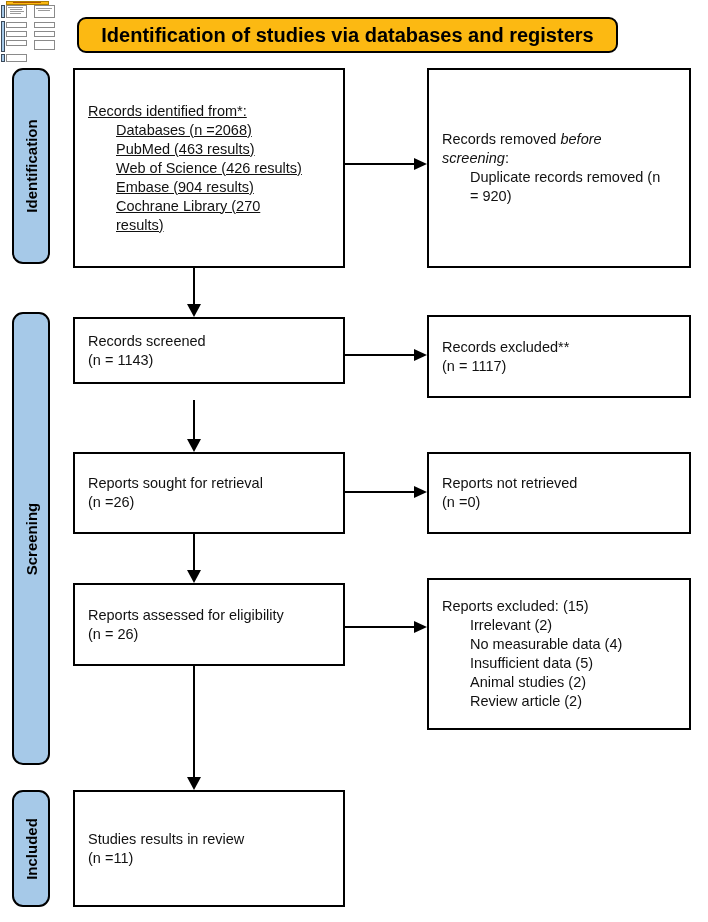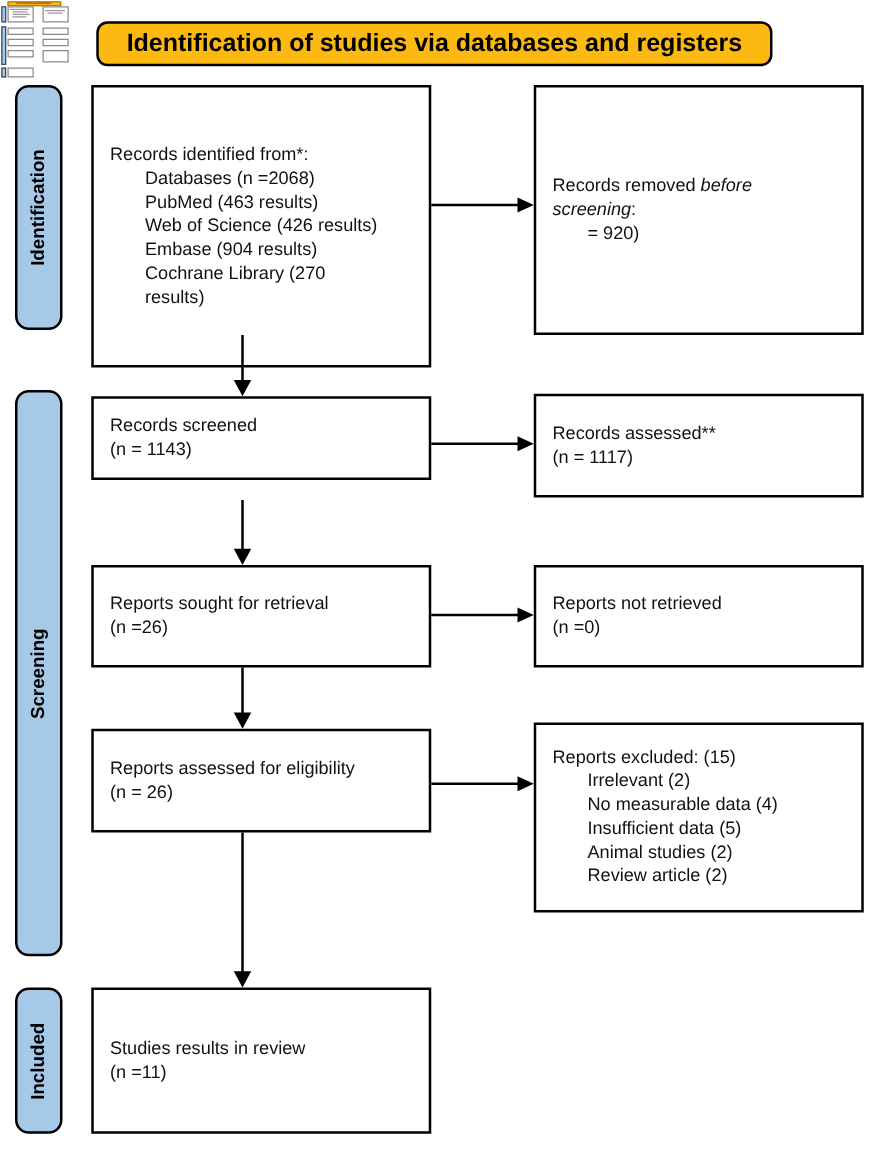--- a/index.html
+++ b/index.html
@@ -32,21 +32,21 @@
   .s3 { top: 790px; height: 117px; }
 
   
   .fbox {
     position: absolute; background: #fff; border: 2px solid #000;
     display: flex; flex-direction: column; justify-content: center;
     padding: 6px 10px 6px 13px; font-size: 14.5px; line-height: 19px;
   }
   .lcol { left: 73px;  width: 272px; }
   .rcol { left: 427px; width: 264px; }
-  .ba { top: 68px;  height: 226px; }
+  .ba { top: 68px;  height: 200px; text-decoration: underline; }
   .bb { top: 317px; height: 67px;  }
   .bc { top: 452px; height: 82px;  }
   .bd { top: 583px; height: 83px;  }
   .be { top: 790px; height: 117px; }
   .r1 { top: 68px;  height: 200px; justify-content: center; }
   .r2 { top: 315px; height: 83px;  }
   .r3 { top: 452px; height: 82px;  }
   .r4 { top: 578px; height: 152px; }
   .it { padding-left: 28px; }
 
@@ -120,29 +120,30 @@
     <div class="it">PubMed (463 results)</div>
     <div class="it">Web of Science (426 results)</div>
     <div class="it">Embase (904 results)</div>
     <div class="it">Cochrane Library (270</div>
     <div class="it">results)</div>
   </div>
 
   <div class="fbox rcol r1">
     <div><span>Records removed</span> <i>before</i></div>
     <div><i>screening</i><span>:</span></div>
+    <div class="it">Duplicate records removed (n</div>
     <div class="it">= 920)</div>
   </div>
 
   <div class="fbox lcol bb">
     <div>Records screened</div>
     <div>(n = 1143)</div>
   </div>
   <div class="fbox rcol r2">
-    <div>Records assessed**</div>
+    <div>Records excluded**</div>
     <div>(n = 1117)</div>
   </div>
 
   <div class="fbox lcol bc">
     <div>Reports sought for retrieval</div>
     <div>(n =26)</div>
   </div>
   <div class="fbox rcol r3">
     <div>Reports not retrieved</div>
     <div>(n =0)</div>

